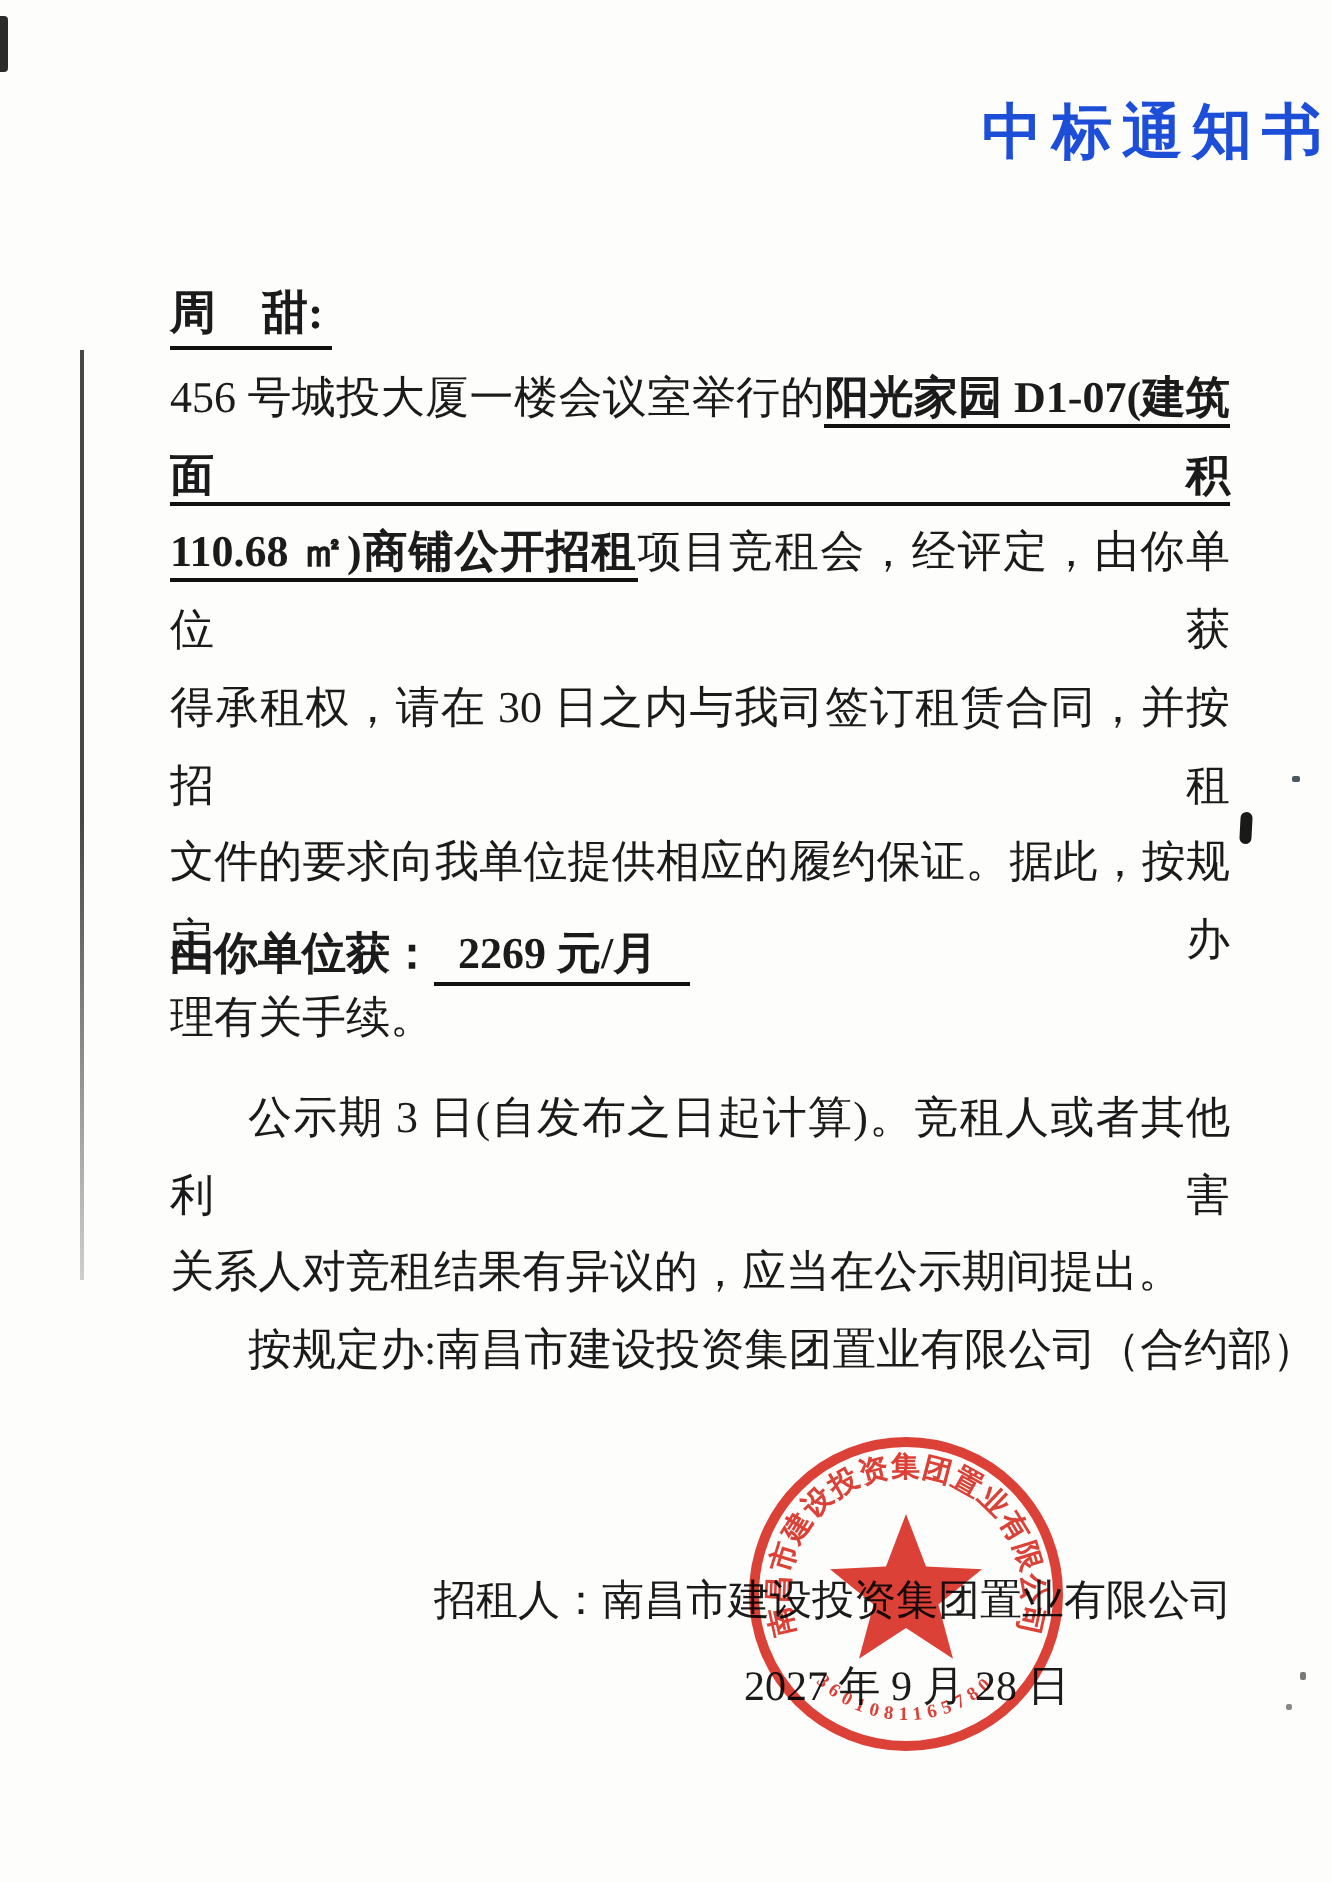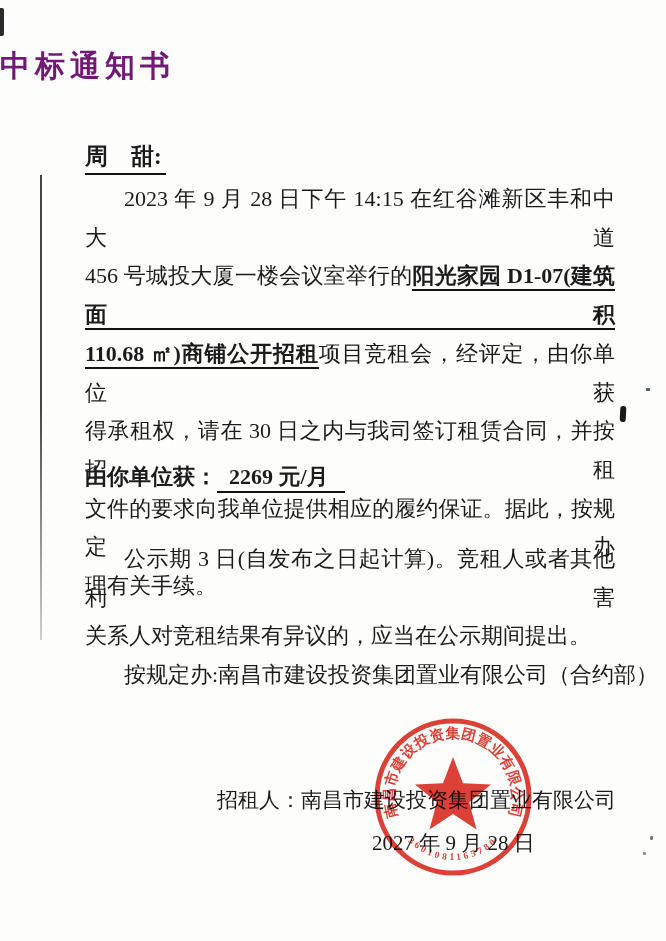--- a/index.html
+++ b/index.html
@@ -6,23 +6,23 @@
   .page{
     position:relative;
     width:666px;height:941px;
     background:#fdfdfc;
     overflow:hidden;
     font-family:"Liberation Serif","DejaVu Serif",serif;
     color:#1b1b1b;
   }
   .title{
     position:absolute;top:46px;left:0;right:0;
-    text-align:left;
+    text-align:right;
     font-size:30px;font-weight:700;letter-spacing:5px;
-    color:#701a75;
+    color:#1d4ed8;
   }
   .addressee{
     position:absolute;top:141px;left:85px;
     font-size:23px;font-weight:700;
     border-bottom:2px solid #111;
     padding:0 4px 1px 0;
     text-align:center;
   }
   .textblock{
     position:absolute;left:85px;width:530px;
@@ -93,21 +93,20 @@
 </head>
 <body>
 
 <div class="page">
 
   <div class="title">中标通知书</div>
 
   <div class="addressee">周　甜:</div>
 
   <div class="textblock para1">
-    <div class="jline indent">2023 年 9 月 28 日下午 14:15 在红谷滩新区丰和中大道</div>
     <div class="jline"><span>456 号城投大厦一楼会议室举行的</span><span class="ub">阳光家园 D1-07(建筑面积</span></div>
     <div class="jline"><span class="ub">110.68 ㎡)商铺公开招租</span><span>项目竞租会，经评定，由你单位获</span></div>
     <div class="jline">得承租权，请在 30 日之内与我司签订租赁合同，并按招租</div>
     <div class="jline">文件的要求向我单位提供相应的履约保证。据此，按规定办</div>
     <div class="line">理有关手续。</div>
   </div>
 
   <div class="result-line">
     <span class="result-label">由你单位获：</span><span class="result-value">2269 元/月</span>
   </div>

